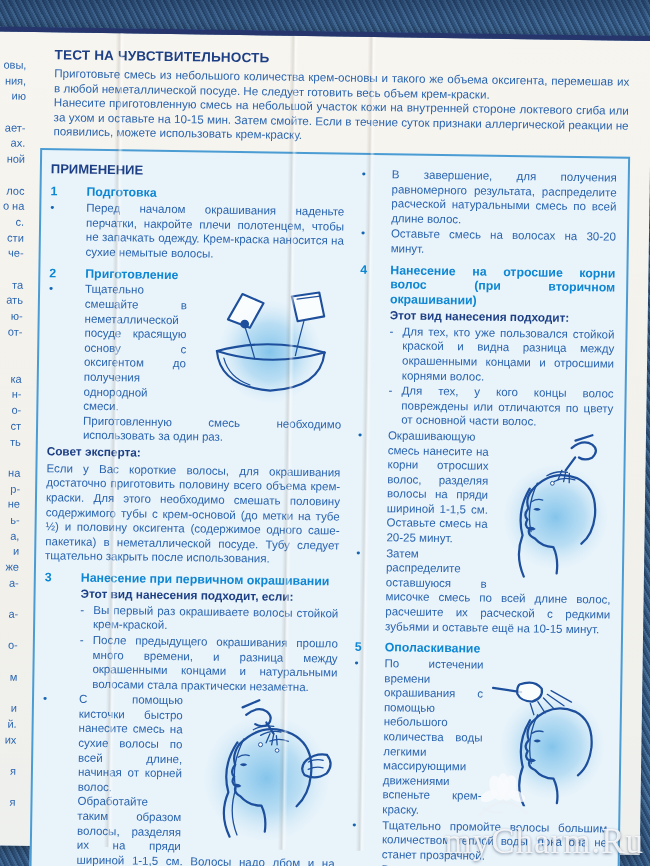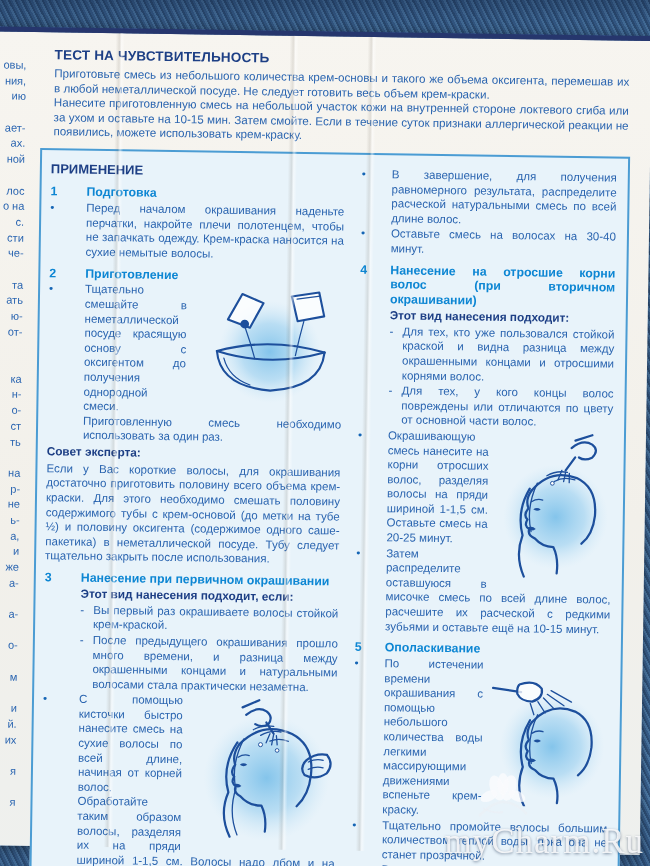--- a/index.html
+++ b/index.html
@@ -211,21 +211,21 @@
             <path class="th" d="M130,70 Q138,66 146,68 M130,78 Q138,74 146,76"></path>
           </svg>
         </span>
         <p class="b"><span class="mk">•</span><span>С помощью кисточки быстро нанесите смесь на сухие волосы по всей длине, начиная от корней волос. Обработайте таким образом волосы, разделяя их на пряди шириной 1-1,5 см. Волосы надо лбом и на висках обработайте дважды.</span></p>
       </div>
     </div>
 
     <div class="col-r">
       <div>
         <p class="b" style="margin-top:3px"><span class="mk">•</span><span>В завершение, для получения равномерного результата, распределите расческой натуральными смесь по всей длине волос.</span></p>
-        <p class="b"><span class="mk">•</span><span>Оставьте смесь на волосах на 30-40 минут.</span></p>
+        <p class="b"><span class="mk">•</span><span>Оставьте смесь на волосах на 30-20 минут.</span></p>
       </div>
 
       <div>
         <div class="step-head">
           <span class="num">4</span>
           <span>Нанесение на отросшие корни волос (при вторичном окрашивании)</span>
         </div>
         <p class="sub">Этот вид нанесения подходит:</p>
         <p class="d"><span class="mk">-</span><span>Для тех, кто уже пользовался стойкой краской и видна разница между окрашенными концами и отросшими корнями волос.</span></p>
         <p class="d"><span class="mk">-</span><span>Для тех, у кого концы волос повреждены или отличаются по цвету от основной части волос.</span></p>

